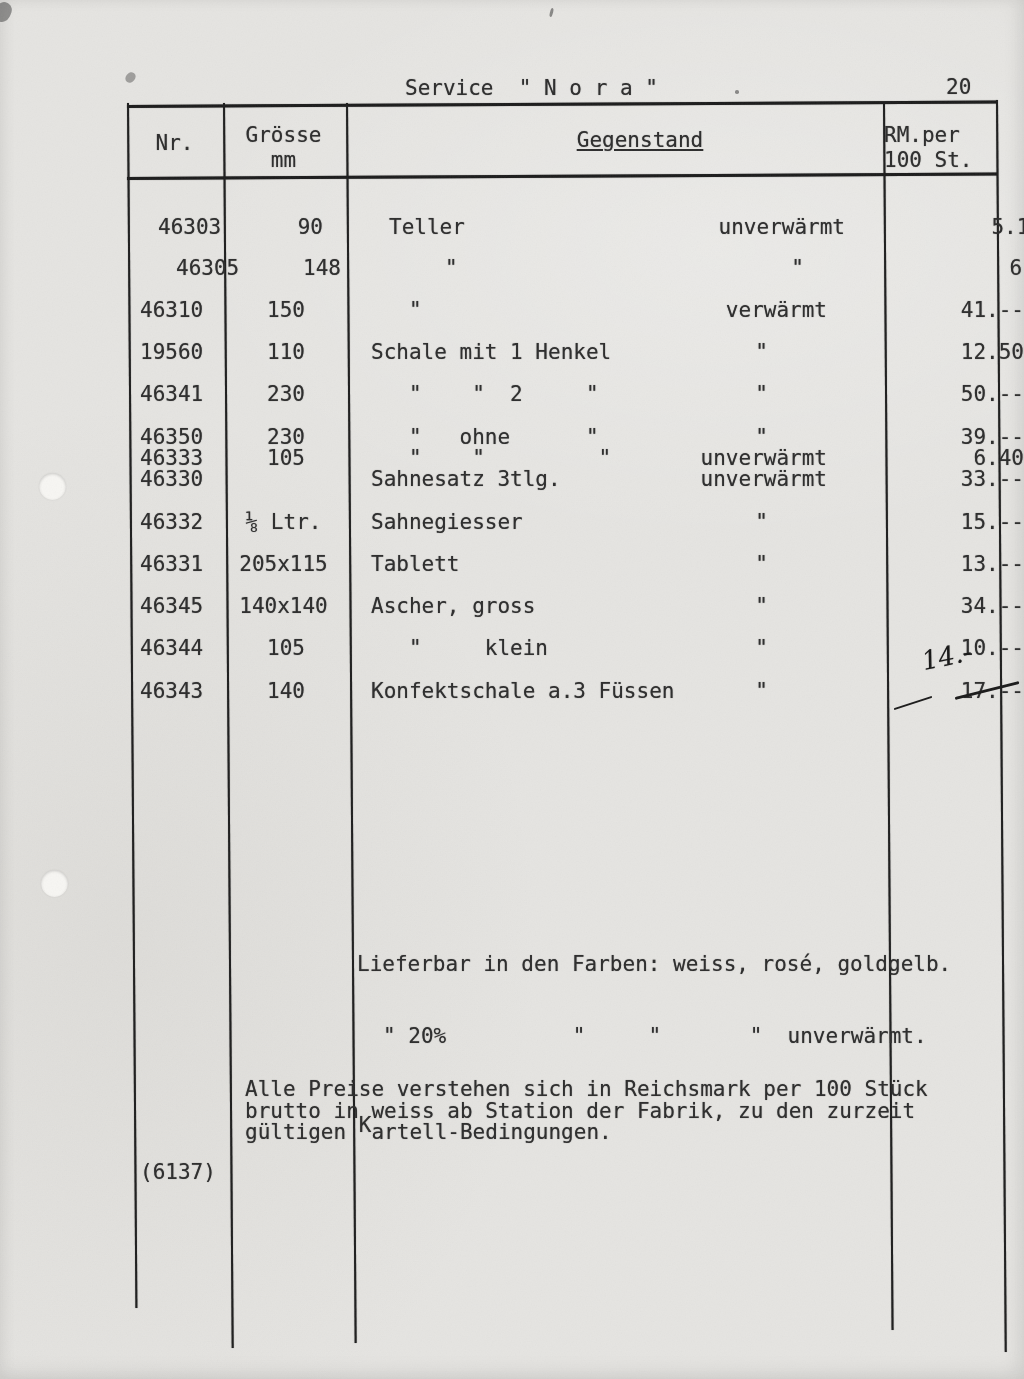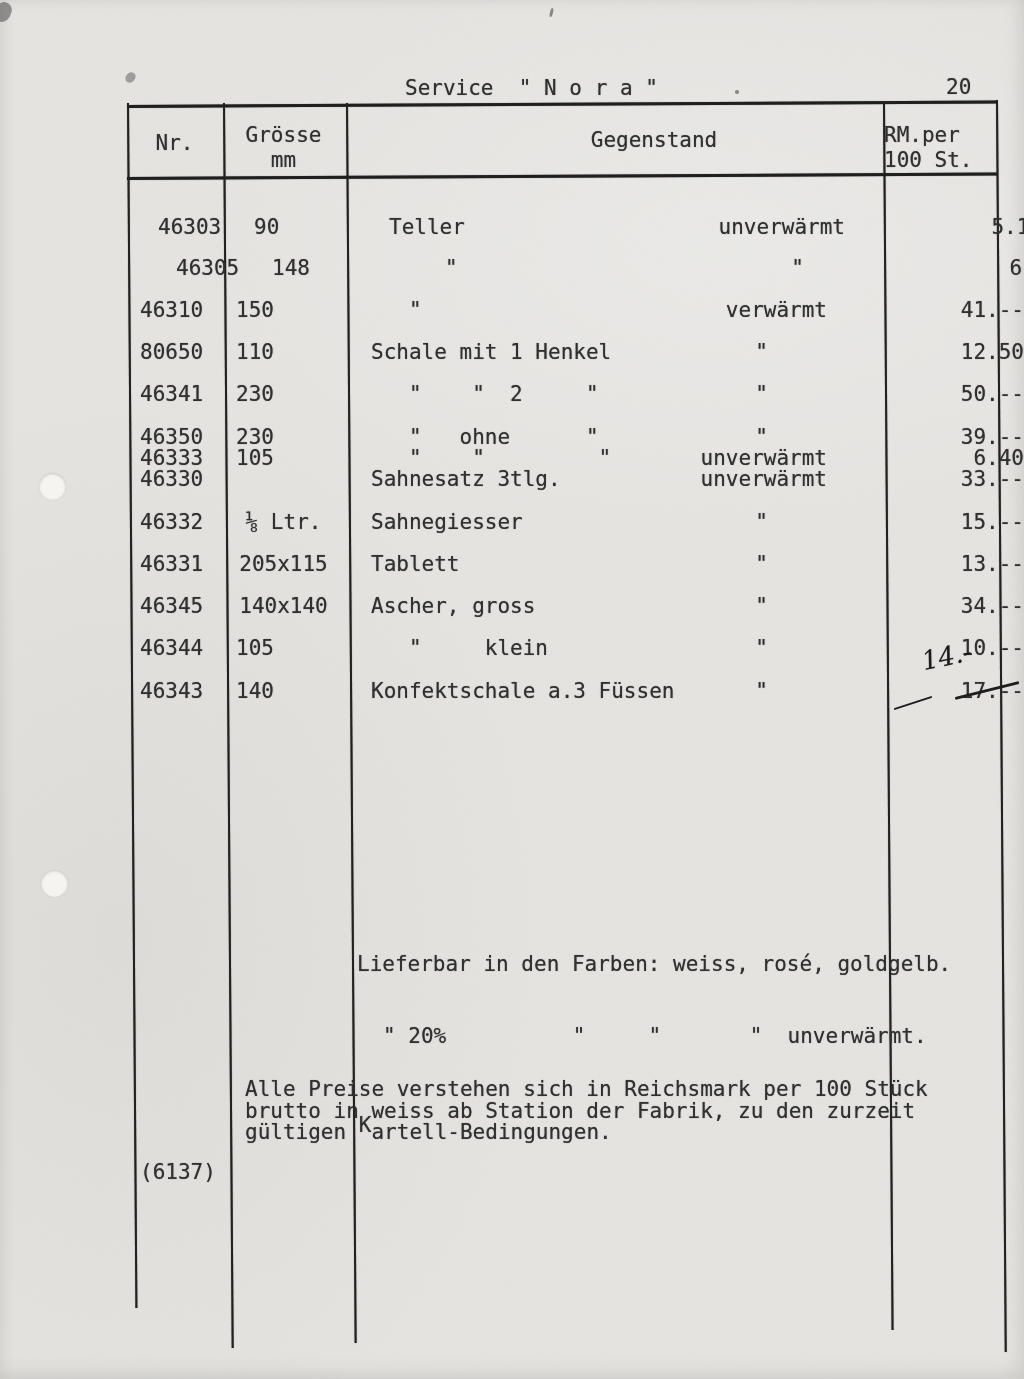--- a/index.html
+++ b/index.html
@@ -34,21 +34,21 @@
   }
   .hline{
     position:absolute;height:3px;background:#1b1b1b;z-index:2;
     transform:rotate(-0.3deg);transform-origin:left center;
     box-shadow:0 0 1px rgba(20,20,20,0.6);
   }
   
   .row{position:absolute;left:0;top:0;width:1024px;height:22px;}
   .cell{position:absolute;top:0;font-size:21px;line-height:22px;white-space:pre;text-shadow:0 0 1px rgba(30,30,30,0.55);z-index:3;}
   .c-nr{left:140px;width:80px;}
-  .c-size{left:236px;width:83px;text-align:left;}   
+  .c-size{left:222px;width:83px;text-align:right;}   
   .c-size.wide{left:222px;width:123px;text-align:center;}
   .c-item{left:371px;width:520px;}
   .c-qual{left:696px;width:131px;text-align:right;}
   .c-qual.ditto{text-align:center;}
   .c-price{left:932px;width:92px;text-align:right;}
   .c-price.struck::after{
     content:"";position:absolute;left:22px;top:9px;width:66px;height:2.5px;
     background:#1a1a1a;transform:rotate(-14deg);border-radius:2px;
   }
   .handwritten{
@@ -88,21 +88,21 @@
   <div class="hline" style="left:127px;top:177px;width:870px;height:2.5px;"></div>
   <div class="vline" style="left:127px;top:103px;height:1205px;"></div>
   <div class="vline" style="left:223px;top:103px;height:1245px;"></div>
   <div class="vline" style="left:346px;top:103px;height:1240px;"></div>
   <div class="vline" style="left:883px;top:103px;height:1227px;"></div>
   <div class="vline" style="left:996px;top:100px;height:1252px;"></div>
 
   <div class="mono center" style="left:127px;top:132px;width:95px;">Nr.</div>
   <div class="mono center" style="left:222px;top:124px;width:123px;">Grösse</div>
   <div class="mono center" style="left:222px;top:149px;width:123px;">mm</div>
-  <div class="mono center" style="left:346px;top:129px;width:616px;">Gegenstand</div>
+  <div class="mono center" style="left:332px;top:129px;width:616px;text-decoration:underline;">Gegenstand</div>
   <div class="mono" style="left:884px;top:124px;">RM.per</div>
   <div class="mono" style="left:884px;top:149px;">100 St.</div>
 
   <div id="rows">
       <div class="row" style="top: 216px; margin-left: 18px;">
       <span class="cell c-nr">46303</span>
       <span class="cell c-size">90</span>
       <span class="cell c-item">Teller</span>
       <span class="cell c-qual">unverwärmt</span>
       <span class="cell c-price">5.15</span>
@@ -115,21 +115,21 @@
       <span class="cell c-price">6.40</span>
     </div>
       <div class="row" style="top: 299px;">
       <span class="cell c-nr">46310</span>
       <span class="cell c-size">150</span>
       <span class="cell c-item">   "</span>
       <span class="cell c-qual">verwärmt</span>
       <span class="cell c-price">41.--</span>
     </div>
       <div class="row" style="top: 341px;">
-      <span class="cell c-nr">80650</span>
+      <span class="cell c-nr">19560</span>
       <span class="cell c-size">110</span>
       <span class="cell c-item">Schale mit 1 Henkel</span>
       <span class="cell c-qual ditto">"</span>
       <span class="cell c-price">12.50</span>
     </div>
       <div class="row" style="top: 383px;">
       <span class="cell c-nr">46341</span>
       <span class="cell c-size">230</span>
       <span class="cell c-item">   "    "  2     "</span>
       <span class="cell c-qual ditto">"</span>

